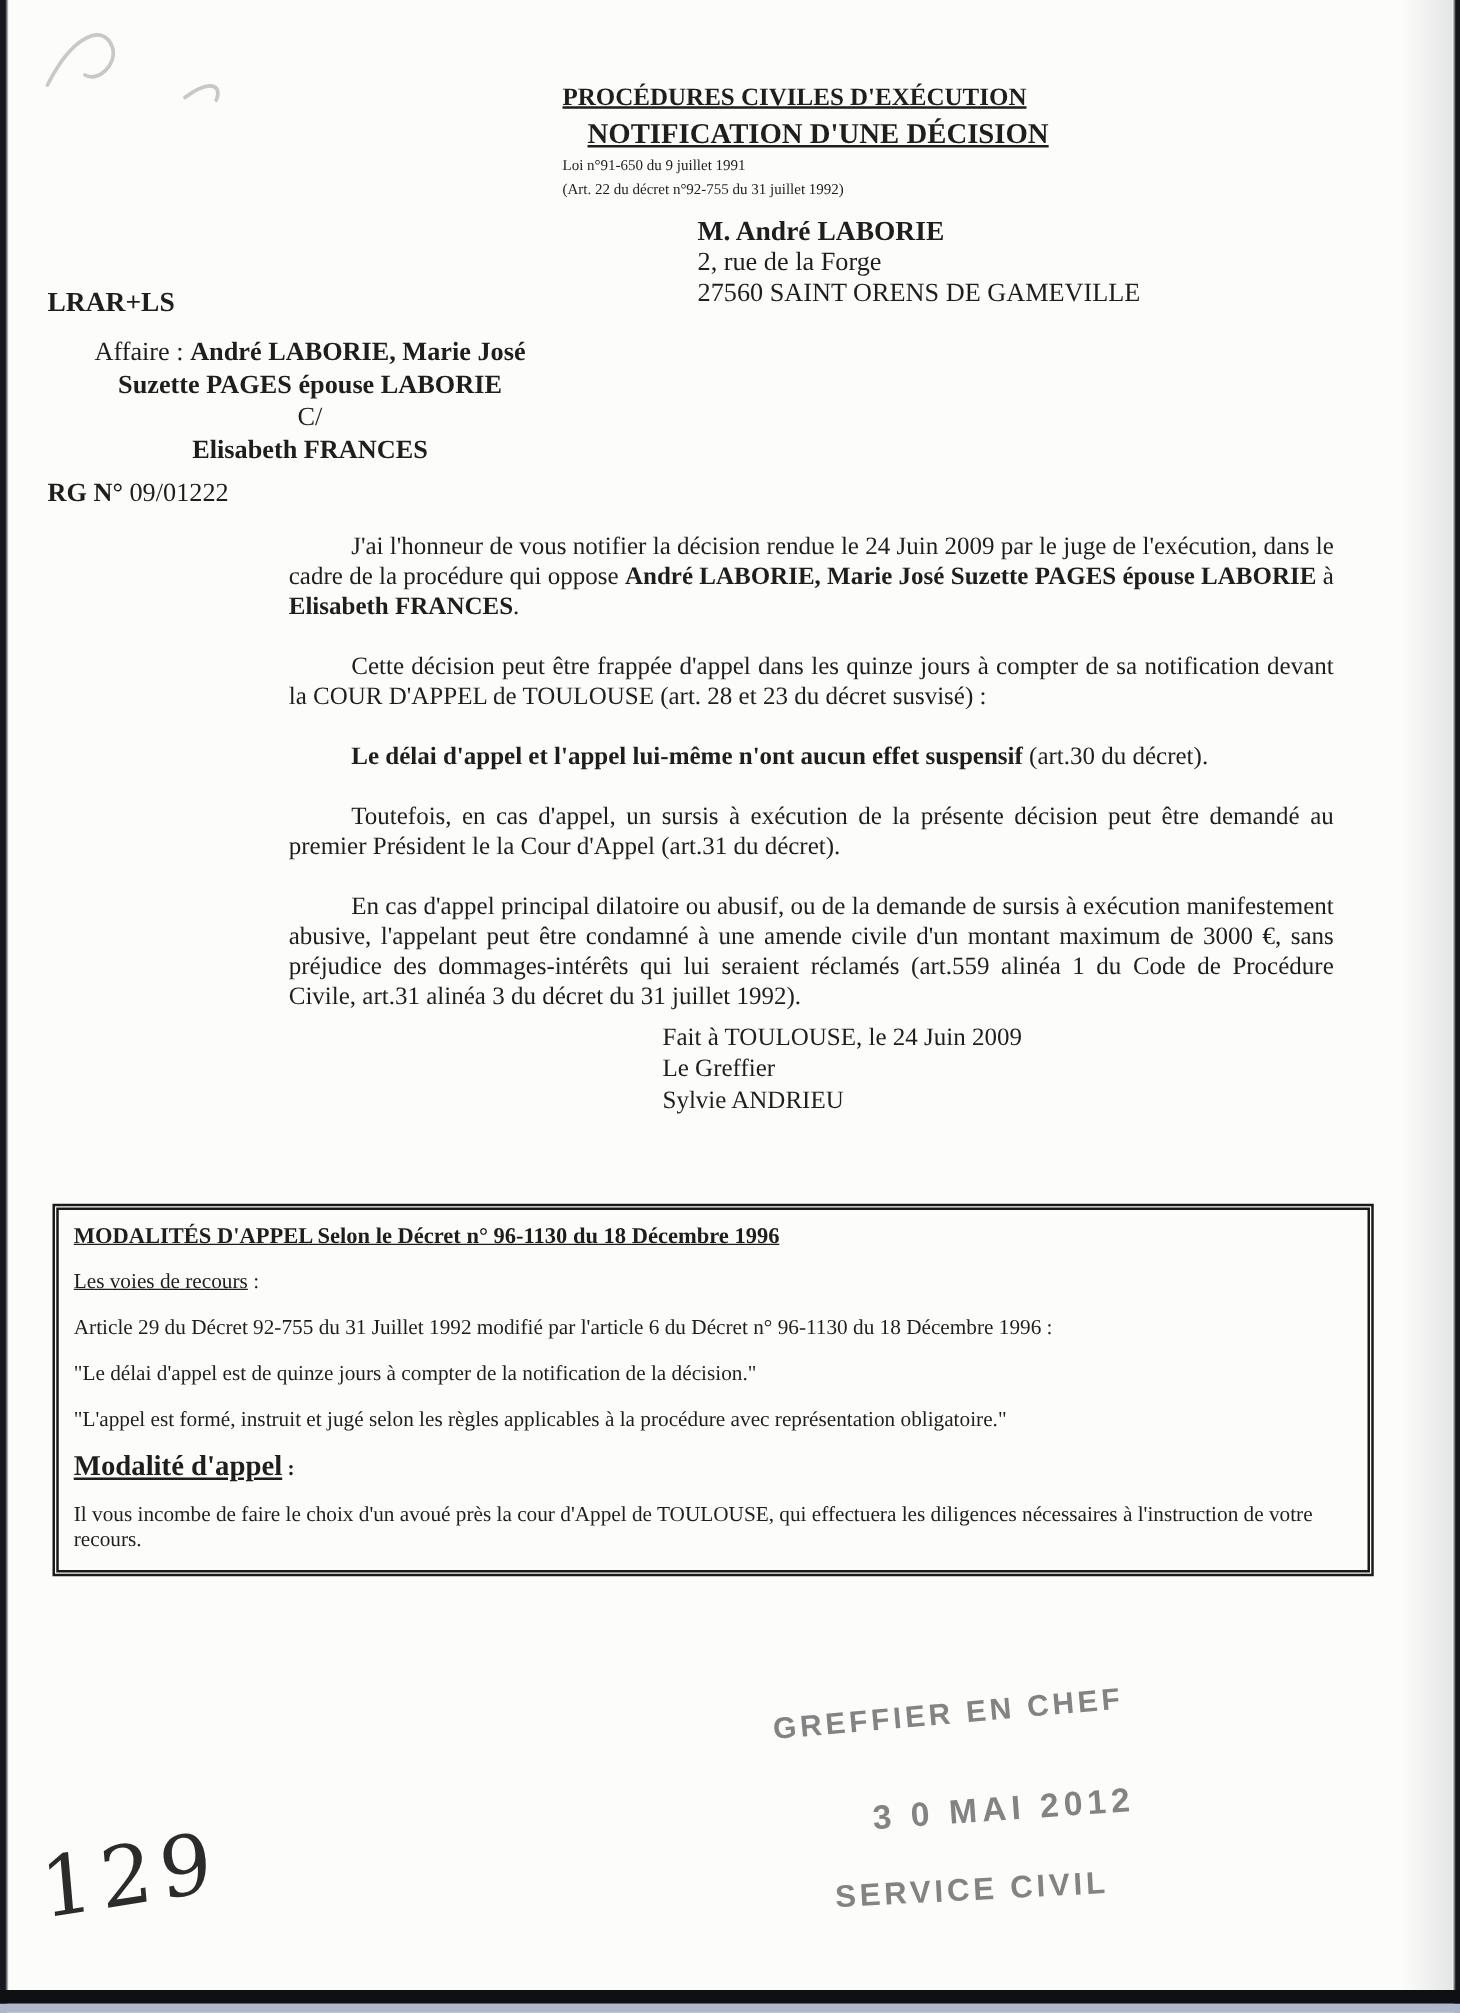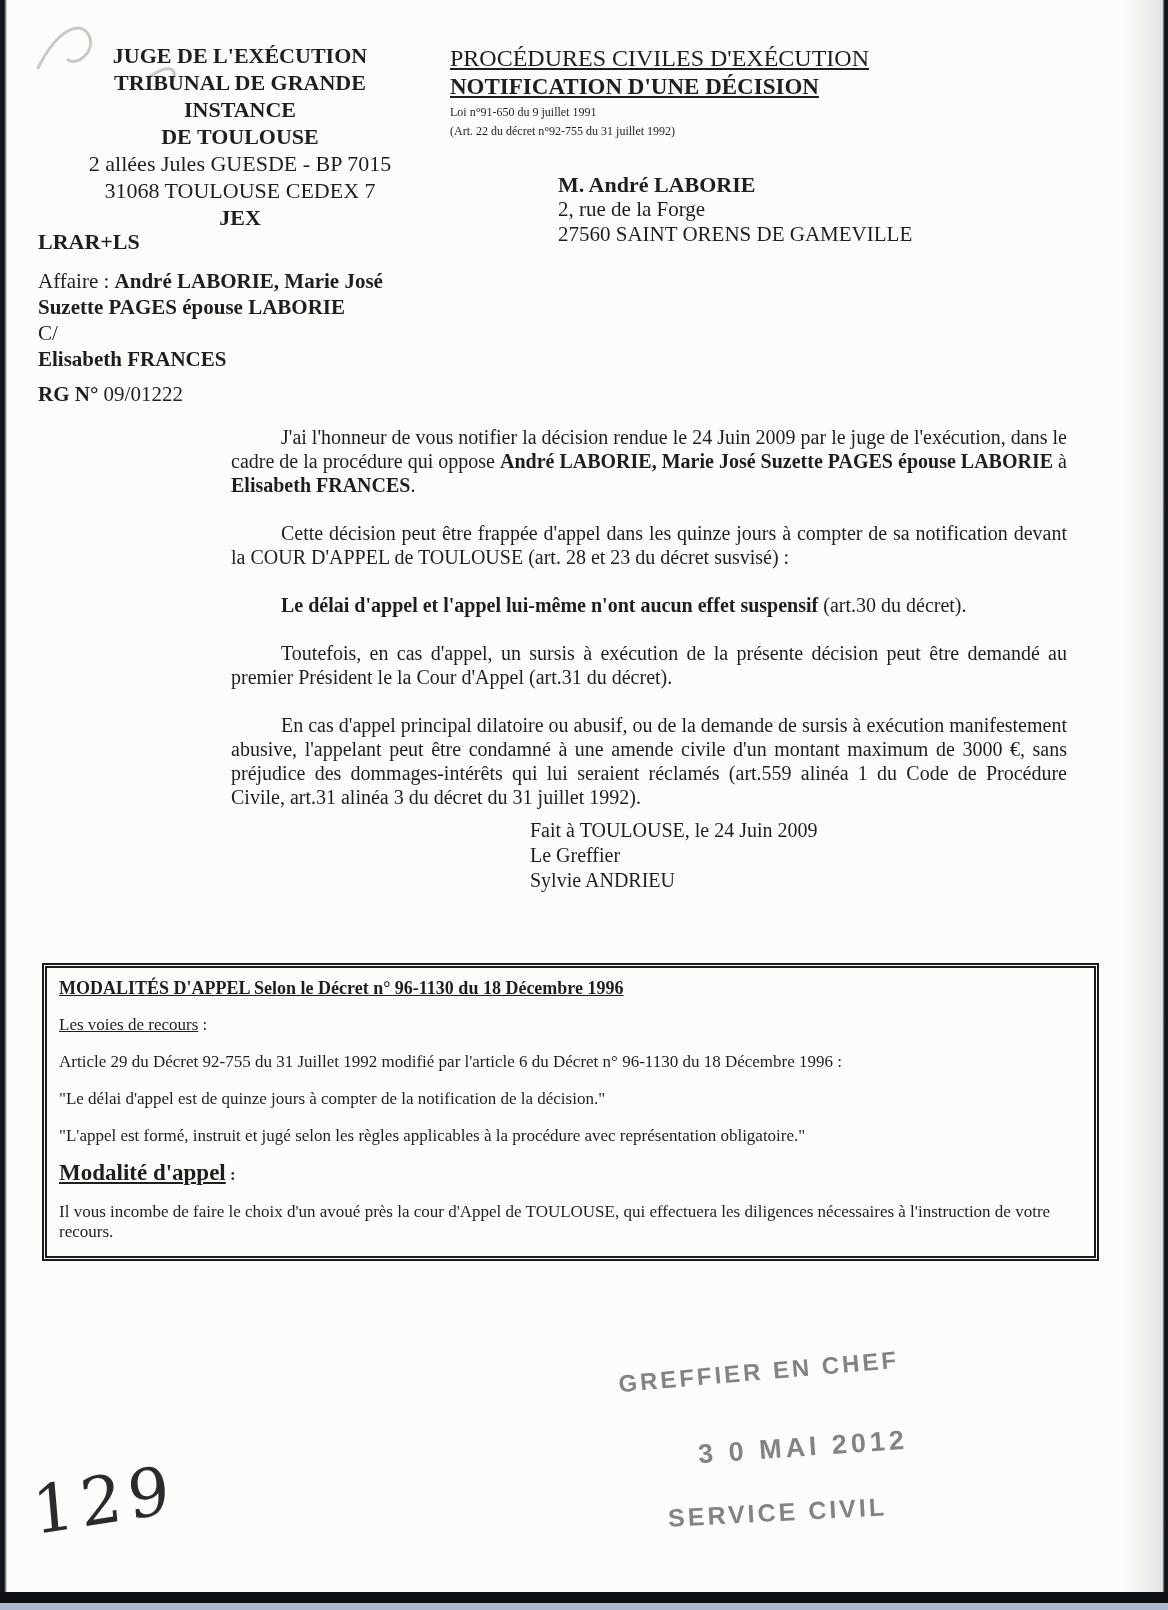--- a/index.html
+++ b/index.html
@@ -20,30 +20,30 @@
 
   .abs{position:absolute;}
 
   
   .court{left:40px;top:42px;width:400px;text-align:center;font-weight:bold;font-size:22px;line-height:27px;}
   .court .plain{font-weight:normal;}
   .lrar{left:38px;top:229px;font-weight:bold;font-size:22px;}
 
   
   .proc{left:450px;top:44px;width:560px;}
-  .proc .t1{font-weight:normal;font-size:24px;text-decoration:underline;line-height:29px;}
-  .proc .t2{font-weight:bold;font-size:23px;text-decoration:underline;line-height:27px;}
+  .proc .t1{font-weight:bold;font-size:20px;text-decoration:underline;line-height:29px;margin-top:20px;}
+  .proc .t2{font-weight:bold;font-size:23px;text-decoration:underline;line-height:27px;margin-left:20px;}
   .proc .law{font-size:12px;line-height:19px;margin-top:3px;}
 
   
   .recipient{left:558px;top:172px;font-size:21px;line-height:25px;}
   .recipient .name{font-weight:bold;font-size:22px;}
 
   
-  .affaire{left:38px;top:268px;width:420px;font-size:21px;line-height:26px;}
+  .affaire{left:38px;top:268px;width:420px;font-size:21px;line-height:26px;text-align:center;}
   .affaire b{font-size:21px;}
   .rg{left:38px;top:382px;font-size:21px;}
   .rg b{font-size:21px;}
 
   
   .body-text{left:215px;top:425px;width:852px;font-size:20px;line-height:24px;text-align:justify;}
   .body-text p{margin:0 0 24px 16px;text-indent:50px;}
 
   
   .signature{left:530px;top:818px;font-size:20px;line-height:25px;}
@@ -69,29 +69,20 @@
 </style>
 </head>
 <body>
 
 <div class="scan">
 
   <svg class="abs scribble" width="200" height="110">
     <path d="M10 60 C 30 20, 55 10, 62 30 C 66 44, 50 58, 40 52 M 120 70 C 140 55, 150 60, 145 72" fill="none" stroke="#c9c9c4" stroke-width="3" stroke-linecap="round"></path>
   </svg>
 
-  <div class="abs court">
-    <div>JUGE DE L'EXÉCUTION</div>
-    <div>TRIBUNAL DE GRANDE</div>
-    <div>INSTANCE</div>
-    <div>DE TOULOUSE</div>
-    <div class="plain">2 allées Jules GUESDE - BP 7015</div>
-    <div class="plain">31068 TOULOUSE CEDEX 7</div>
-    <div>JEX</div>
-  </div>
 
   <div class="abs lrar">LRAR+LS</div>
 
   <div class="abs proc">
     <div class="t1">PROCÉDURES CIVILES D'EXÉCUTION</div>
     <div class="t2">NOTIFICATION D'UNE DÉCISION</div>
     <div class="law">
       <div>Loi n°91-650 du 9 juillet 1991</div>
       <div>(Art. 22 du décret n°92-755 du 31 juillet 1992)</div>
     </div>

